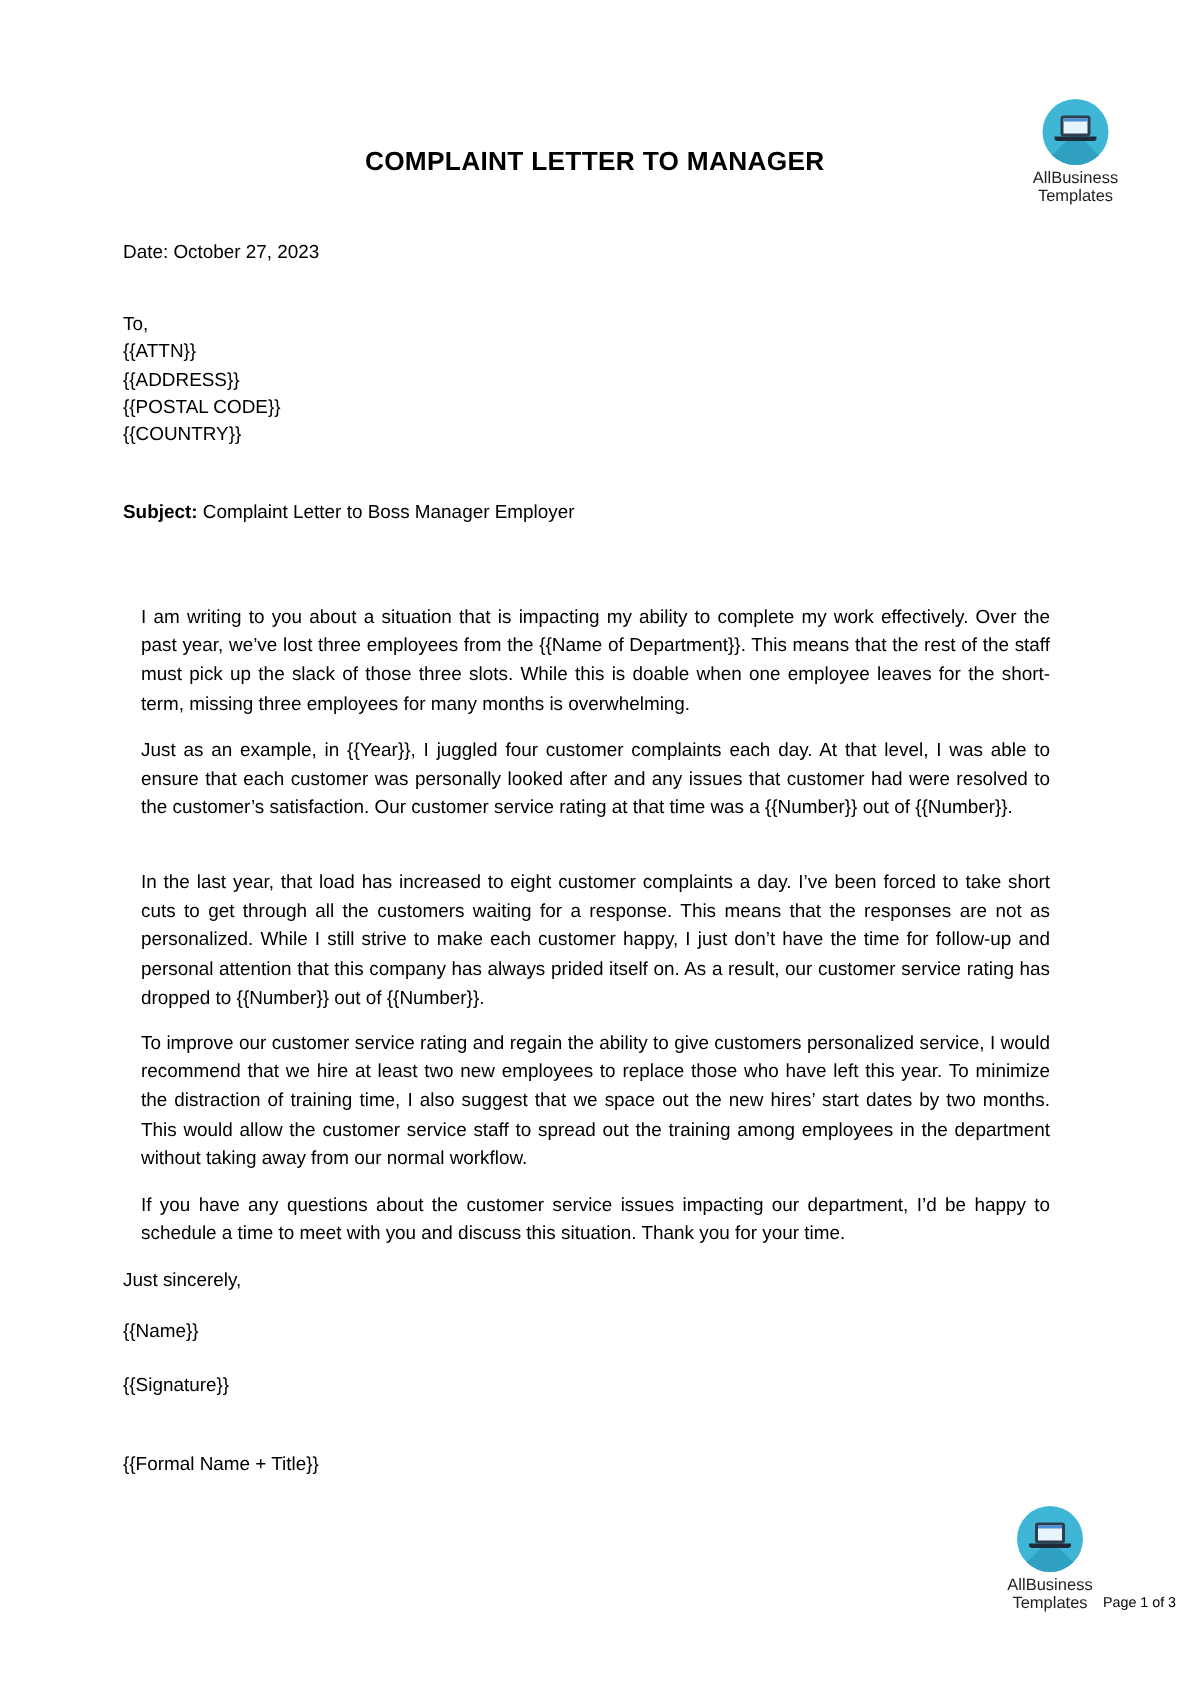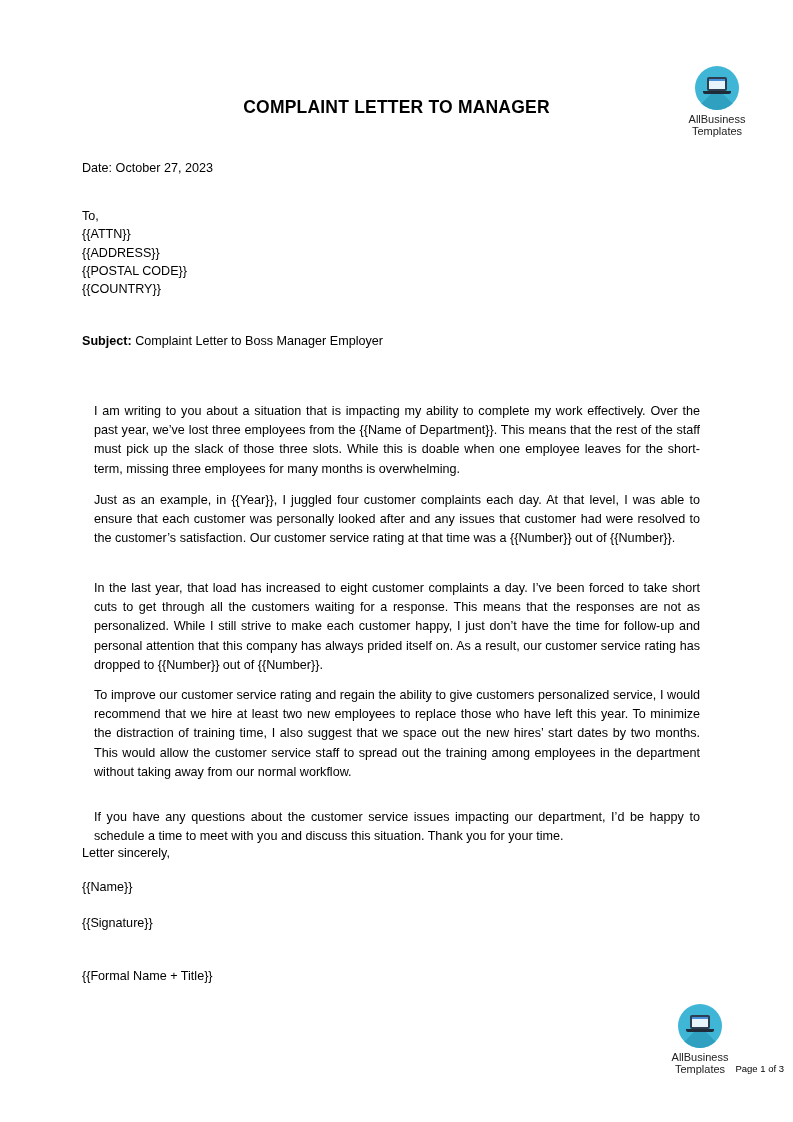--- a/index.html
+++ b/index.html
@@ -60,23 +60,23 @@
 
   <div class="text" style="top:332px;text-align:center;">
     <span class="bold">Subject:</span><span style="white-space:pre;"> Complaint Letter to Boss Manager Employer</span>
   </div>
 
 
   <div class="para" style="top:402px;">I am writing to you about a situation that is impacting my ability to complete my work effectively. Over the past year, we’ve lost three employees from the {{Name of Department}}. This means that the rest of the staff must pick up the slack of those three slots. While this is doable when one employee leaves for the short-term, missing three employees for many months is overwhelming.</div>
   <div class="para" style="top:491px;">Just as an example, in {{Year}}, I juggled four customer complaints each day. At that level, I was able to ensure that each customer was personally looked after and any issues that customer had were resolved to the customer’s satisfaction. Our customer service rating at that time was a {{Number}} out of {{Number}}.</div>
   <div class="para" style="top:579px;">In the last year, that load has increased to eight customer complaints a day. I’ve been forced to take short cuts to get through all the customers waiting for a response. This means that the responses are not as personalized. While I still strive to make each customer happy, I just don’t have the time for follow-up and personal attention that this company has always prided itself on. As a result, our customer service rating has dropped to {{Number}} out of {{Number}}.</div>
   <div class="para" style="top:686px;">To improve our customer service rating and regain the ability to give customers personalized service, I would recommend that we hire at least two new employees to replace those who have left this year. To minimize the distraction of training time, I also suggest that we space out the new hires’ start dates by two months. This would allow the customer service staff to spread out the training among employees in the department without taking away from our normal workflow.</div>
-  <div class="para" style="top:794px;margin-top:14px;">If you have any questions about the customer service issues impacting our department, I’d be happy to schedule a time to meet with you and discuss this situation. Thank you for your time.</div>
+  <div class="para" style="top:794px;">If you have any questions about the customer service issues impacting our department, I’d be happy to schedule a time to meet with you and discuss this situation. Thank you for your time.</div>
 
-  <div class="text" style="top:844px;">Letter sincerely,</div>
+  <div class="text" style="top:844px;">Just sincerely,</div>
   <div class="text" style="top:878px;">{{Name}}</div>
   <div class="text" style="top:914px;">{{Signature}}</div>
   <div class="text" style="top:967px;">{{Formal Name + Title}}</div>
 
   <div class="logo" style="left:655px; top:1004px;">
     <div class="logo-circle">
       <div class="shadow"></div>
       <div class="laptop-screen">
           <div class="inner"></div>
           <div class="bar"></div>

